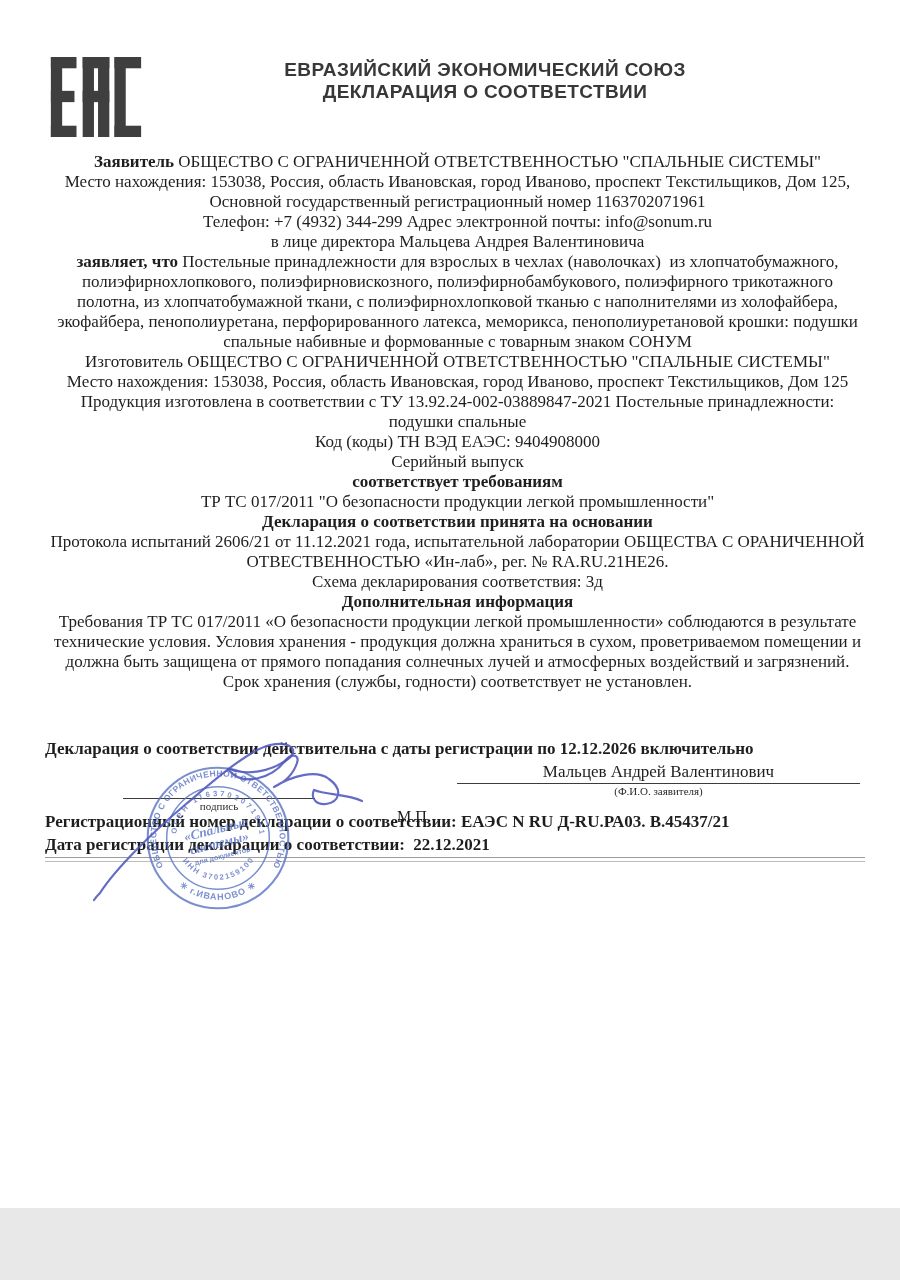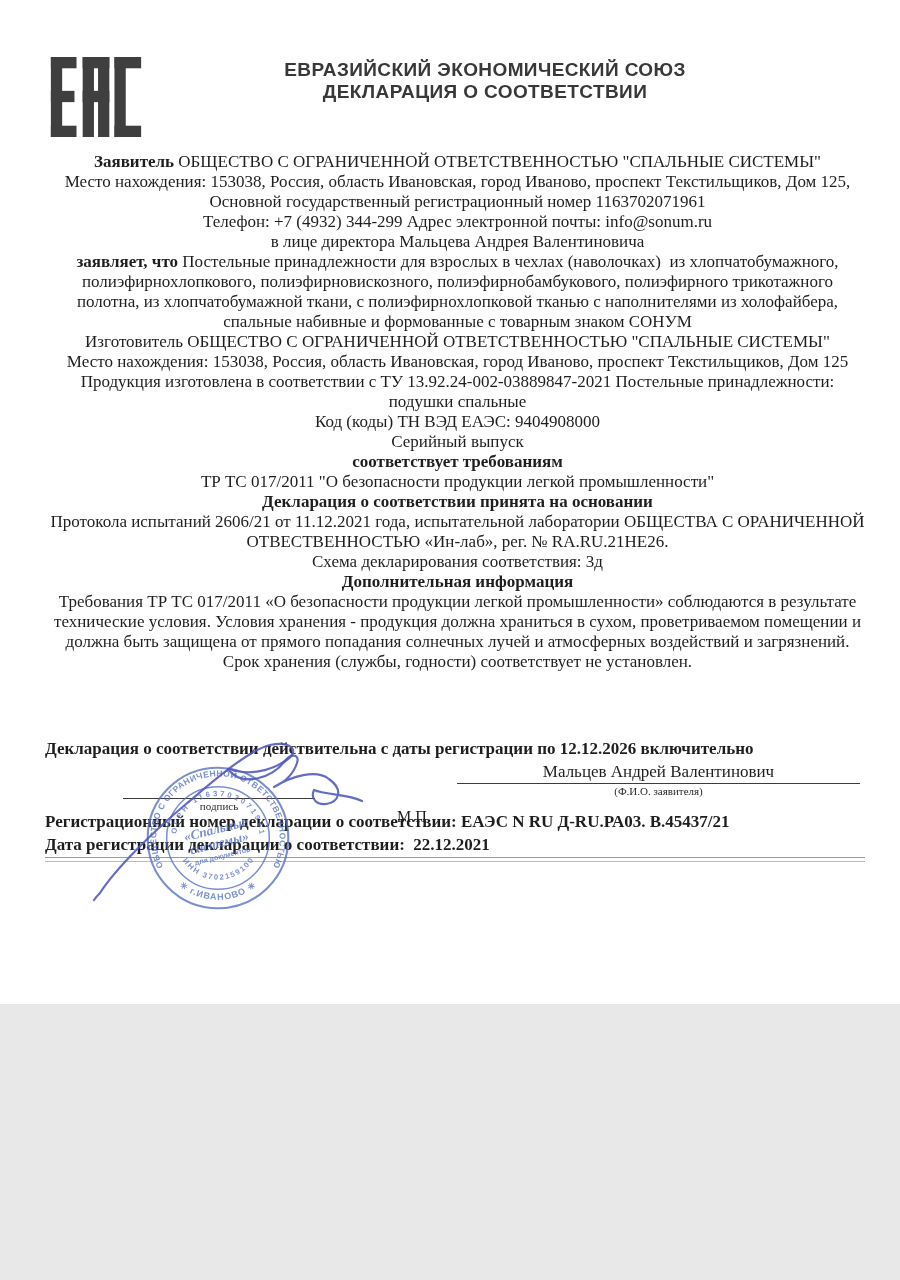--- a/index.html
+++ b/index.html
@@ -1,17 +1,17 @@
 <!DOCTYPE html>
 <html><head>
 <meta charset="utf-8">
 <style>
   html,body{margin:0;padding:0;background:#e8e8e8;}
   .page{
-    position:relative;width:900px;height:1004px;background:#ffffff;
+    position:relative;width:900px;height:1208px;background:#ffffff;
     margin:0 auto;overflow:hidden;
     font-family:"Liberation Serif", serif;color:#1e1e1e;text-decoration:underline;
   }
   
   .eac-logo{position:absolute;left:50px;top:57px;width:92px;height:80px;}
   .eac-logo rect{fill:#3f3f3f;}
   .hdr{
     position:absolute;left:230px;top:59px;width:510px;text-align:center;
     font-family:"Liberation Sans", sans-serif;font-weight:bold;
     font-size:19px;line-height:22px;letter-spacing:.4px;color:#383838;
@@ -67,20 +67,21 @@
 
   <div class="doc-body">
     <div class="ln"><b>Заявитель </b><span>ОБЩЕСТВО С ОГРАНИЧЕННОЙ ОТВЕТСТВЕННОСТЬЮ "СПАЛЬНЫЕ СИСТЕМЫ"</span></div>
     <div class="ln"><span>Место нахождения: 153038, Россия, область Ивановская, город Иваново, проспект Текстильщиков, Дом 125,</span></div>
     <div class="ln"><span>Основной государственный регистрационный номер 1163702071961</span></div>
     <div class="ln"><span>Телефон: +7 (4932) 344-299 Адрес электронной почты: info@sonum.ru</span></div>
     <div class="ln"><span>в лице директора Мальцева Андрея Валентиновича</span></div>
     <div class="ln"><b>заявляет, что </b><span>Постельные принадлежности для взрослых в чехлах (наволочках)  из хлопчатобумажного,</span></div>
     <div class="ln"><span>полиэфирнохлопкового, полиэфирновискозного, полиэфирнобамбукового, полиэфирного трикотажного</span></div>
     <div class="ln"><span>полотна, из хлопчатобумажной ткани, с полиэфирнохлопковой тканью с наполнителями из холофайбера,</span></div>
+    <div class="ln"><span>экофайбера, пенополиуретана, перфорированного латекса, меморикса, пенополиуретановой крошки: подушки</span></div>
     <div class="ln"><span>спальные набивные и формованные с товарным знаком СОНУМ</span></div>
     <div class="ln"><span>Изготовитель ОБЩЕСТВО С ОГРАНИЧЕННОЙ ОТВЕТСТВЕННОСТЬЮ "СПАЛЬНЫЕ СИСТЕМЫ"</span></div>
     <div class="ln"><span>Место нахождения: 153038, Россия, область Ивановская, город Иваново, проспект Текстильщиков, Дом 125</span></div>
     <div class="ln"><span>Продукция изготовлена в соответствии с ТУ 13.92.24-002-03889847-2021 Постельные принадлежности:</span></div>
     <div class="ln"><span>подушки спальные</span></div>
     <div class="ln"><span>Код (коды) ТН ВЭД ЕАЭС: 9404908000</span></div>
     <div class="ln"><span>Серийный выпуск</span></div>
     <div class="ln"><b>соответствует требованиям</b></div>
     <div class="ln"><span>ТР ТС 017/2011 "О безопасности продукции легкой промышленности"</span></div>
     <div class="ln"><b>Декларация о соответствии принята на основании</b></div>

